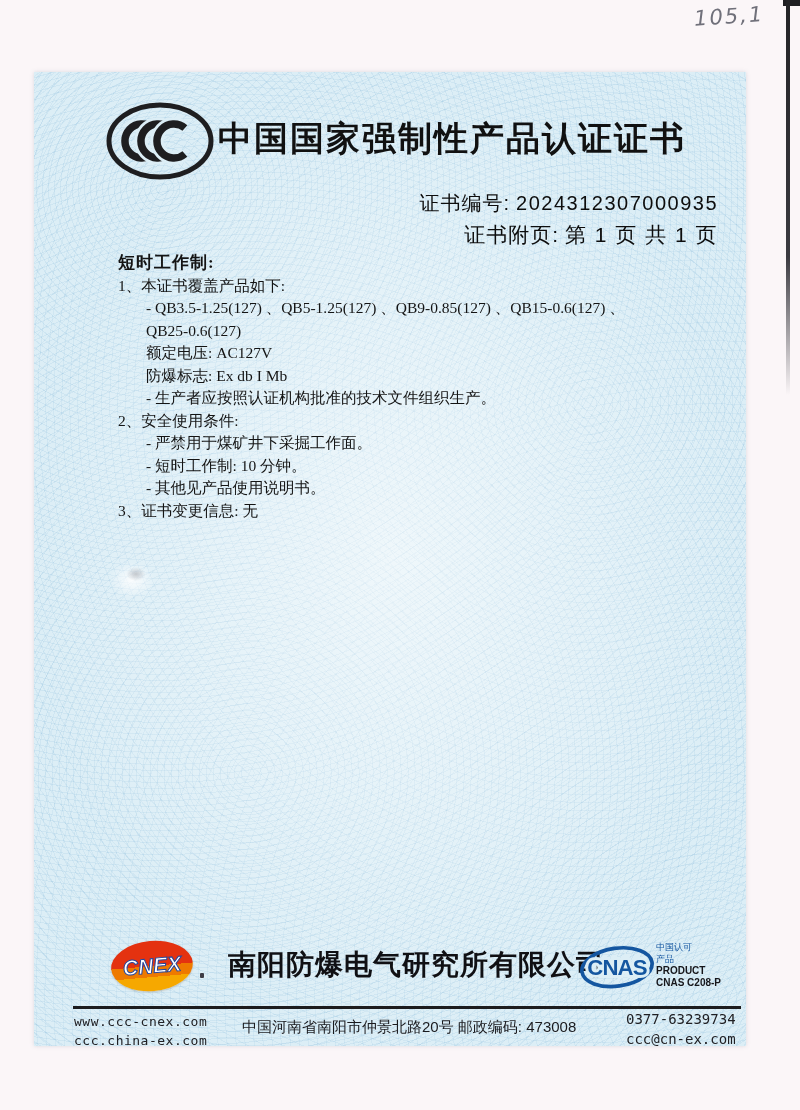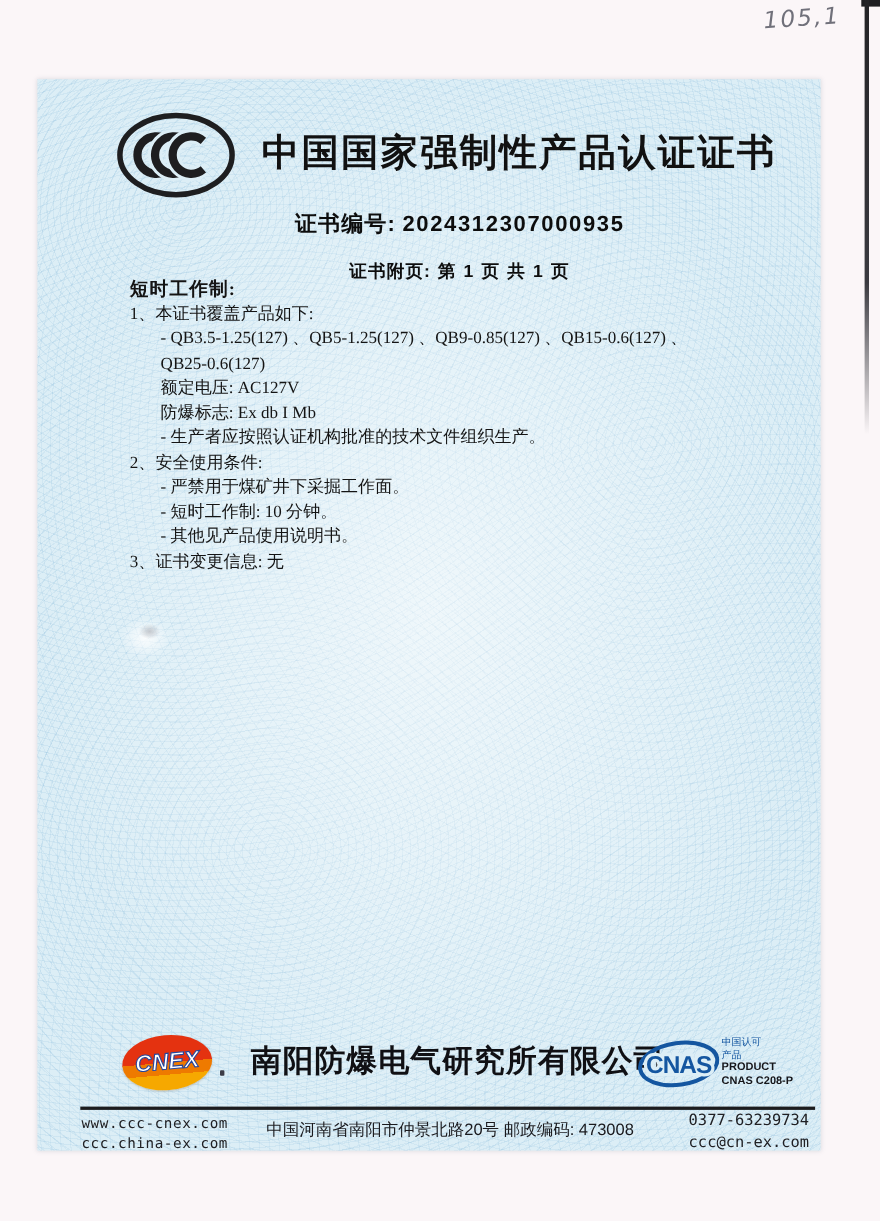--- a/index.html
+++ b/index.html
@@ -31,28 +31,28 @@
       repeating-radial-gradient(circle at 95% 95%, rgba(255,255,255,0) 0 8px, rgba(110,170,210,.10) 8px 9px);
     box-shadow:0 0 4px rgba(120,130,150,.25);
   }
   .smudge{position:absolute;left:60px;top:480px;width:70px;height:60px;
     background:
      radial-gradient(ellipse 14px 10px at 42px 22px, rgba(120,120,130,.38), rgba(120,120,130,0) 70%),
      radial-gradient(ellipse 30px 24px at 38px 28px, rgba(255,255,255,.85), rgba(255,255,255,0) 75%);}
   
   .ccc-logo{position:absolute;left:70px;top:28px;}
   .main-title{
-    position:absolute;left:204px;top:44px;
+    position:absolute;left:184px;top:44px;
     font-size:34px;font-weight:700;letter-spacing:2px;color:#111;
     font-family:"Liberation Sans",sans-serif;
   }
   
   .cert-block{position:absolute;left:84px;top:118px;width:600px;text-align:center;}
-  .cert-line{font-size:20px;font-weight:700;color:#0d0d0d;letter-spacing:1px;}
-  .cert-line.second{margin-top:20px;font-size:16px;}
+  .cert-line{font-size:20px;font-weight:400;color:#0d0d0d;letter-spacing:1px;text-align:right;}
+  .cert-line.second{margin-top:4px;font-size:21px;}
   .cert-line .val{margin-left:6px;letter-spacing:1.5px;}
   
   .content{position:absolute;left:84px;top:180px;width:610px;
     font-family:"Liberation Serif",serif;font-size:15.5px;color:#141414;}
   .content .line{height:22.5px;line-height:22.5px;white-space:nowrap;}
   .content .line.indent-1{padding-left:28px;}
   .content .line.bold{font-weight:700;font-size:17px;letter-spacing:1px;}
   
   .note{position:absolute;left:30px;top:812px;width:660px;text-align:center;
     padding-left:14px;font-family:"Liberation Serif",serif;

